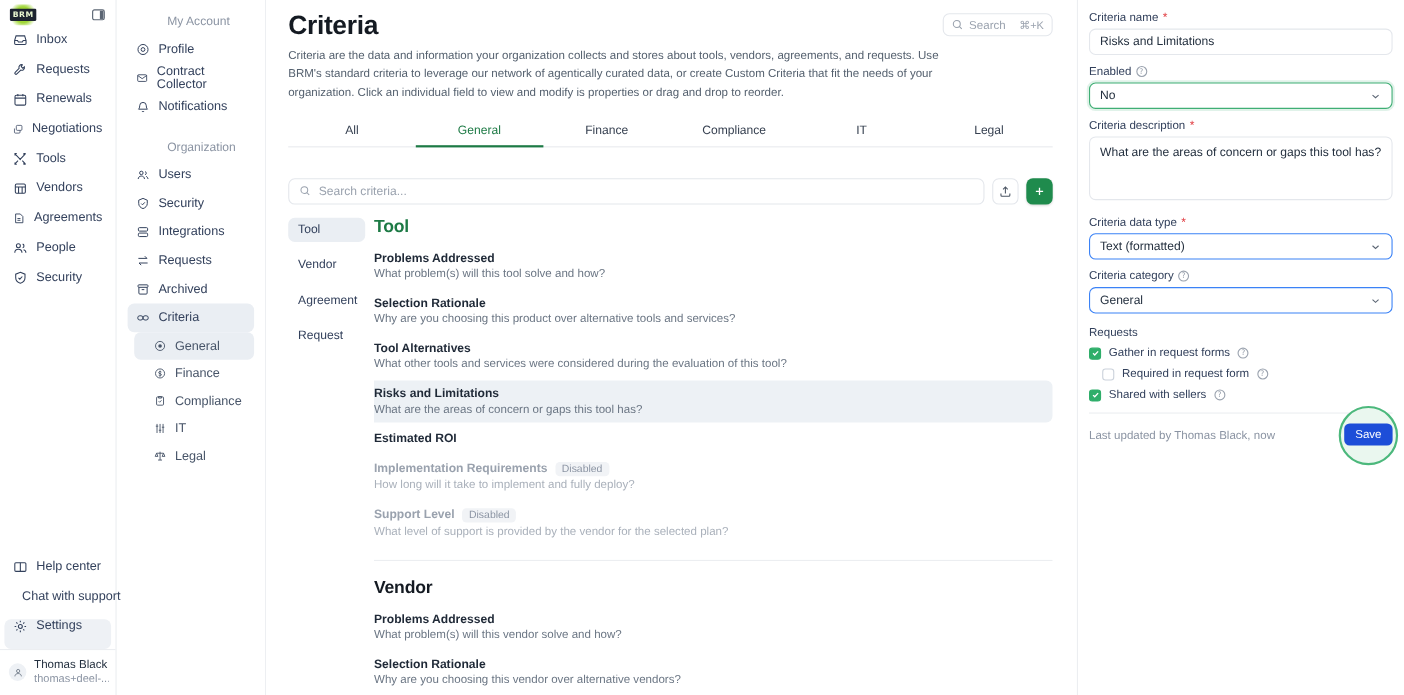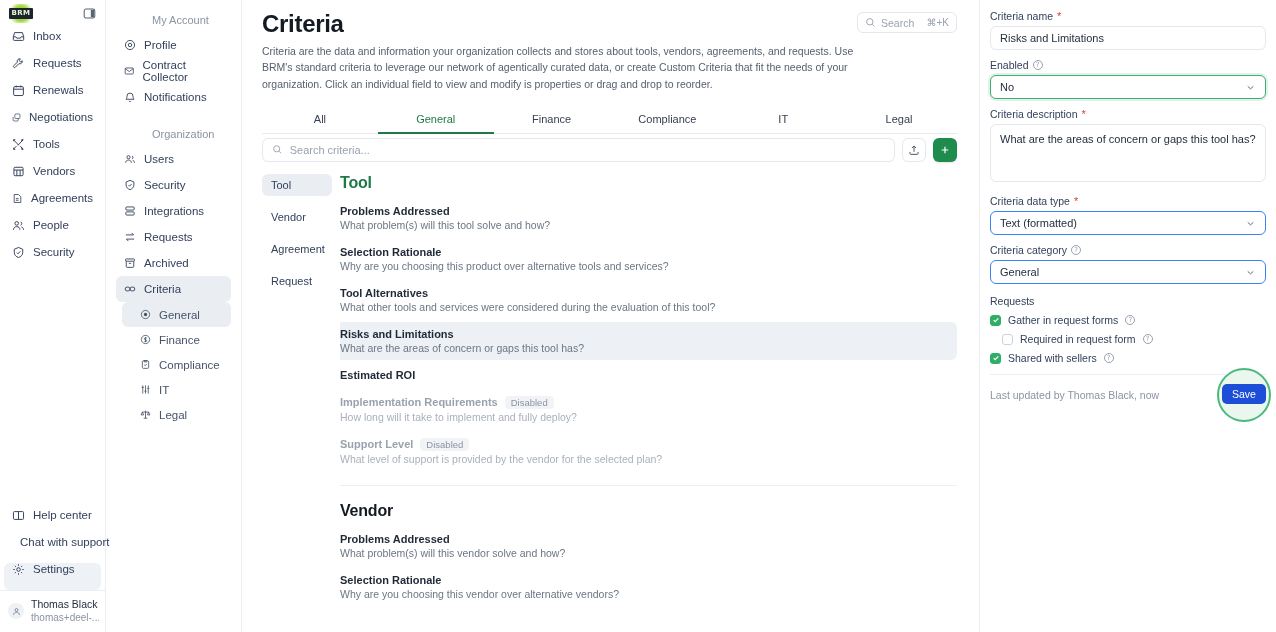--- a/index.html
+++ b/index.html
@@ -124,21 +124,21 @@
     border-bottom: 1px solid #e8eaee;
   }
   .tab {
     flex: 1 1 0; text-align: center; font-size: 11px;
     padding: 7px 0 7px 0; color: #374151; cursor: pointer;
     border-bottom: 2px solid transparent; margin-bottom: -1px;
     font-weight: 400;
   }
   .tab.active { color: #1d7a45; border-bottom-color: #1d7a45; font-weight: 500; }
 
-  .searchrow { display: flex; align-items: center; gap: 7px; margin-top: 4px; }
+  .searchrow { display: flex; align-items: center; gap: 7px; margin-top: 28px; }
   .search-input {
     flex: 1 1 auto; height: 24px; border: 1px solid #e4e7ec;
     border-radius: 6px; display: flex; align-items: center; gap: 7px;
     padding: 0 9px; background: #fff;
   }
   .search-input input {
     border: none; outline: none; font-size: 11px; color: #33415c;
     background: transparent; width: 100%;
     font-family: "Liberation Sans", sans-serif;
   }

